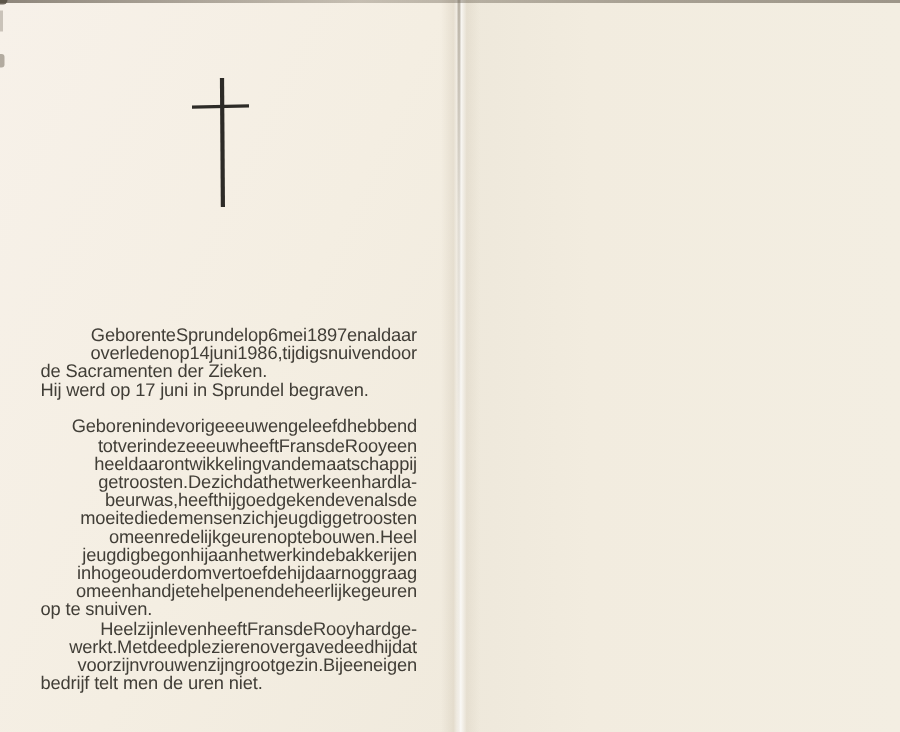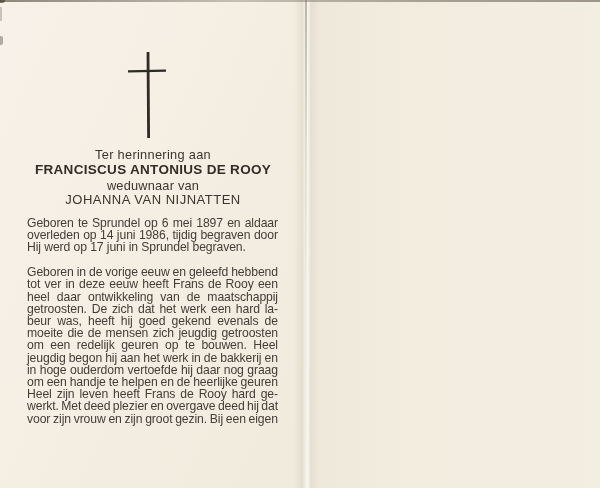--- a/index.html
+++ b/index.html
@@ -60,41 +60,35 @@
   .h-rel     { font-size: 12.8px; line-height: 15px; letter-spacing: 0.2px; }
   .h-spouse  { font-size: 13px;   line-height: 14px; letter-spacing: 0.5px; }
 
   .body-text { position: absolute; }
   .left-body  { left: 27px;  top: 217px; width: 251px; font-size: 12.2px; line-height: 12.2px; }
   .body-text { letter-spacing: -0.1px; color: #413e37; }
 
   .para { margin: 0; }
   .para.gap { margin-top: 12.5px; }
   .line { white-space: nowrap; }
-  .line.just { display: flex; justify-content: space-between; }
+  .line.just { display: flex; justify-content: flex-end; }
   .line.last { text-align: left; }
 </style>
 </head>
 <body>
 
 <div class="page left-page">
   <div class="cross-wrap">
     <svg width="56" height="98" viewBox="0 0 56 98" aria-hidden="true">
       <line x1="28" y1="8" x2="28.6" y2="94" stroke="#2d2b27" stroke-width="2.8"></line>
       <line x1="8" y1="27.4" x2="46" y2="26.6" stroke="#2d2b27" stroke-width="2.2"></line>
       <line x1="28" y1="8" x2="27.7" y2="14" stroke="#2d2b27" stroke-width="1.4"></line>
     </svg>
   </div>
 
-  <div class="heading">
-    <div class="h-intro">Ter herinnering aan</div>
-    <div class="h-name">FRANCISCUS ANTONIUS DE ROOY</div>
-    <div class="h-rel">weduwnaar van</div>
-    <div class="h-spouse">JOHANNA VAN NIJNATTEN</div>
-  </div>
 
   <div class="body-text left-body">
       <div class="para">
         <div class="line just">
           <span>Geboren</span>
           <span>te</span>
           <span>Sprundel</span>
           <span>op</span>
           <span>6</span>
           <span>mei</span>
@@ -102,23 +96,24 @@
           <span>en</span>
           <span>aldaar</span>
         </div>
         <div class="line just">
           <span>overleden</span>
           <span>op</span>
           <span>14</span>
           <span>juni</span>
           <span>1986,</span>
           <span>tijdig</span>
-          <span>begraven</span>
+          <span>snuiven</span>
           <span>door</span>
         </div>
+        <div class="line last">de Sacramenten der Zieken.</div>
       </div>
       <div class="para">
         <div class="line last">Hij werd op 17 juni in Sprundel begraven.</div>
       </div>
       <div class="para gap">
         <div class="line just">
           <span>Geboren</span>
           <span>in</span>
           <span>de</span>
           <span>vorige</span>
@@ -213,20 +208,21 @@
           <span>om</span>
           <span>een</span>
           <span>handje</span>
           <span>te</span>
           <span>helpen</span>
           <span>en</span>
           <span>de</span>
           <span>heerlijke</span>
           <span>geuren</span>
         </div>
+        <div class="line last">op te snuiven.</div>
       </div>
       <div class="para">
         <div class="line just">
           <span>Heel</span>
           <span>zijn</span>
           <span>leven</span>
           <span>heeft</span>
           <span>Frans</span>
           <span>de</span>
           <span>Rooy</span>
@@ -249,20 +245,21 @@
           <span>zijn</span>
           <span>vrouw</span>
           <span>en</span>
           <span>zijn</span>
           <span>groot</span>
           <span>gezin.</span>
           <span>Bij</span>
           <span>een</span>
           <span>eigen</span>
         </div>
+        <div class="line last">bedrijf telt men de uren niet.</div>
       </div>
     </div>
 </div>
 
 <div class="page right-page">
   
   
 </div>
 
 <div class="gutter"></div>

